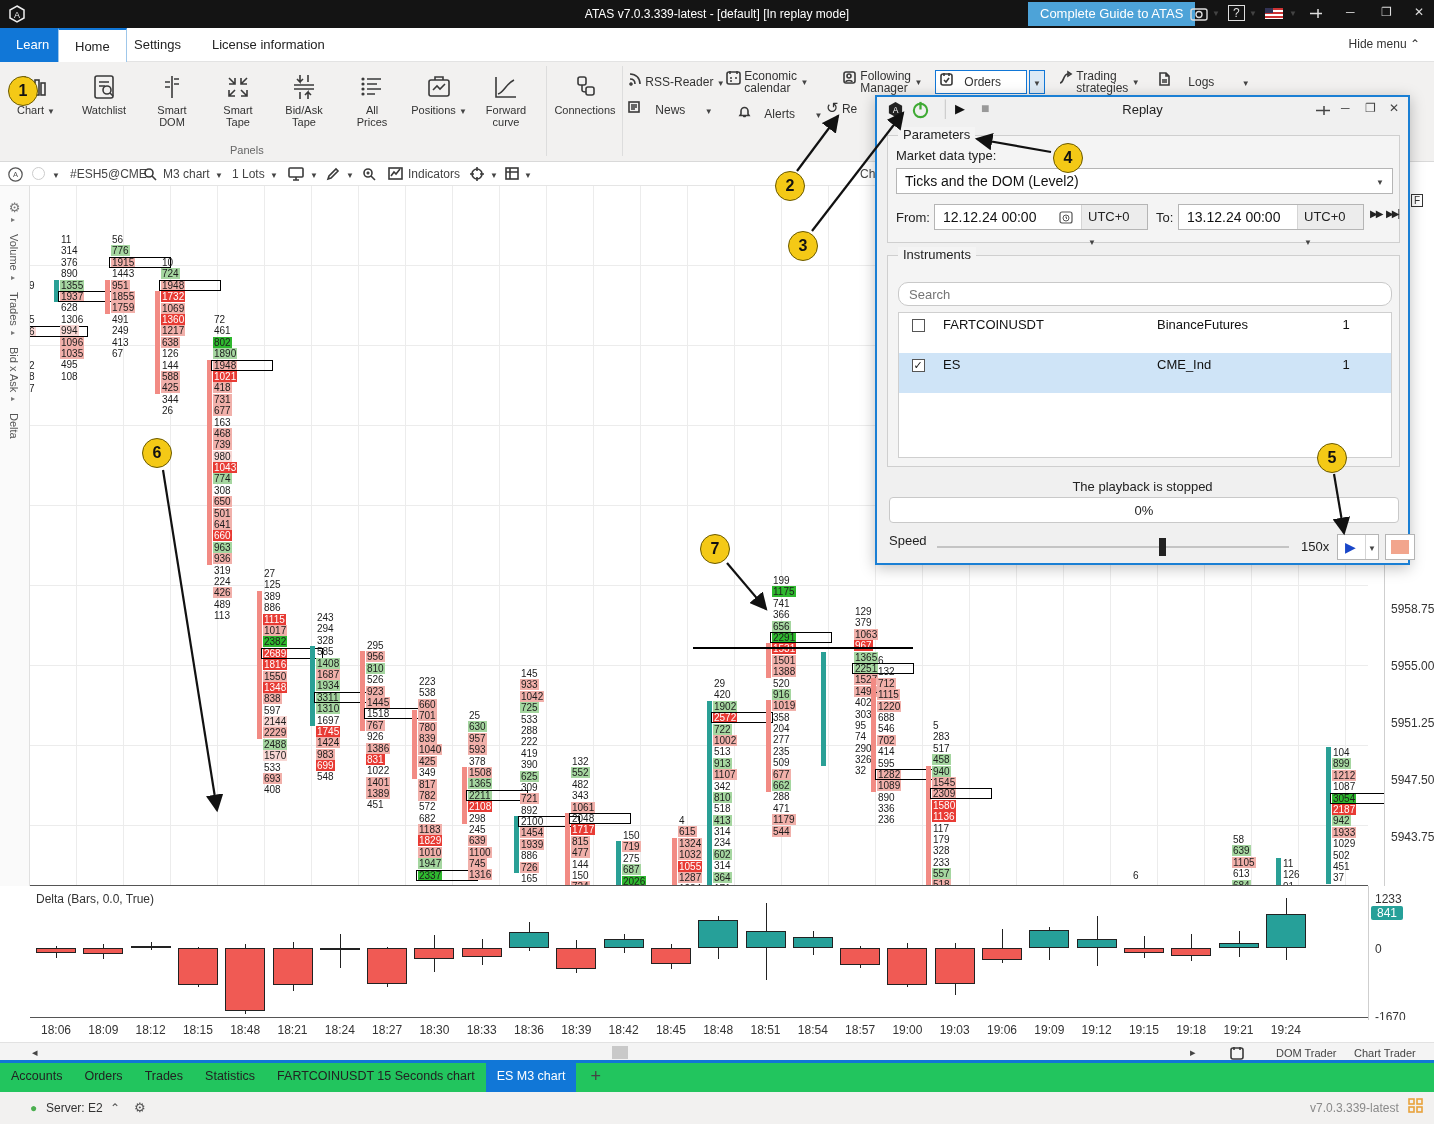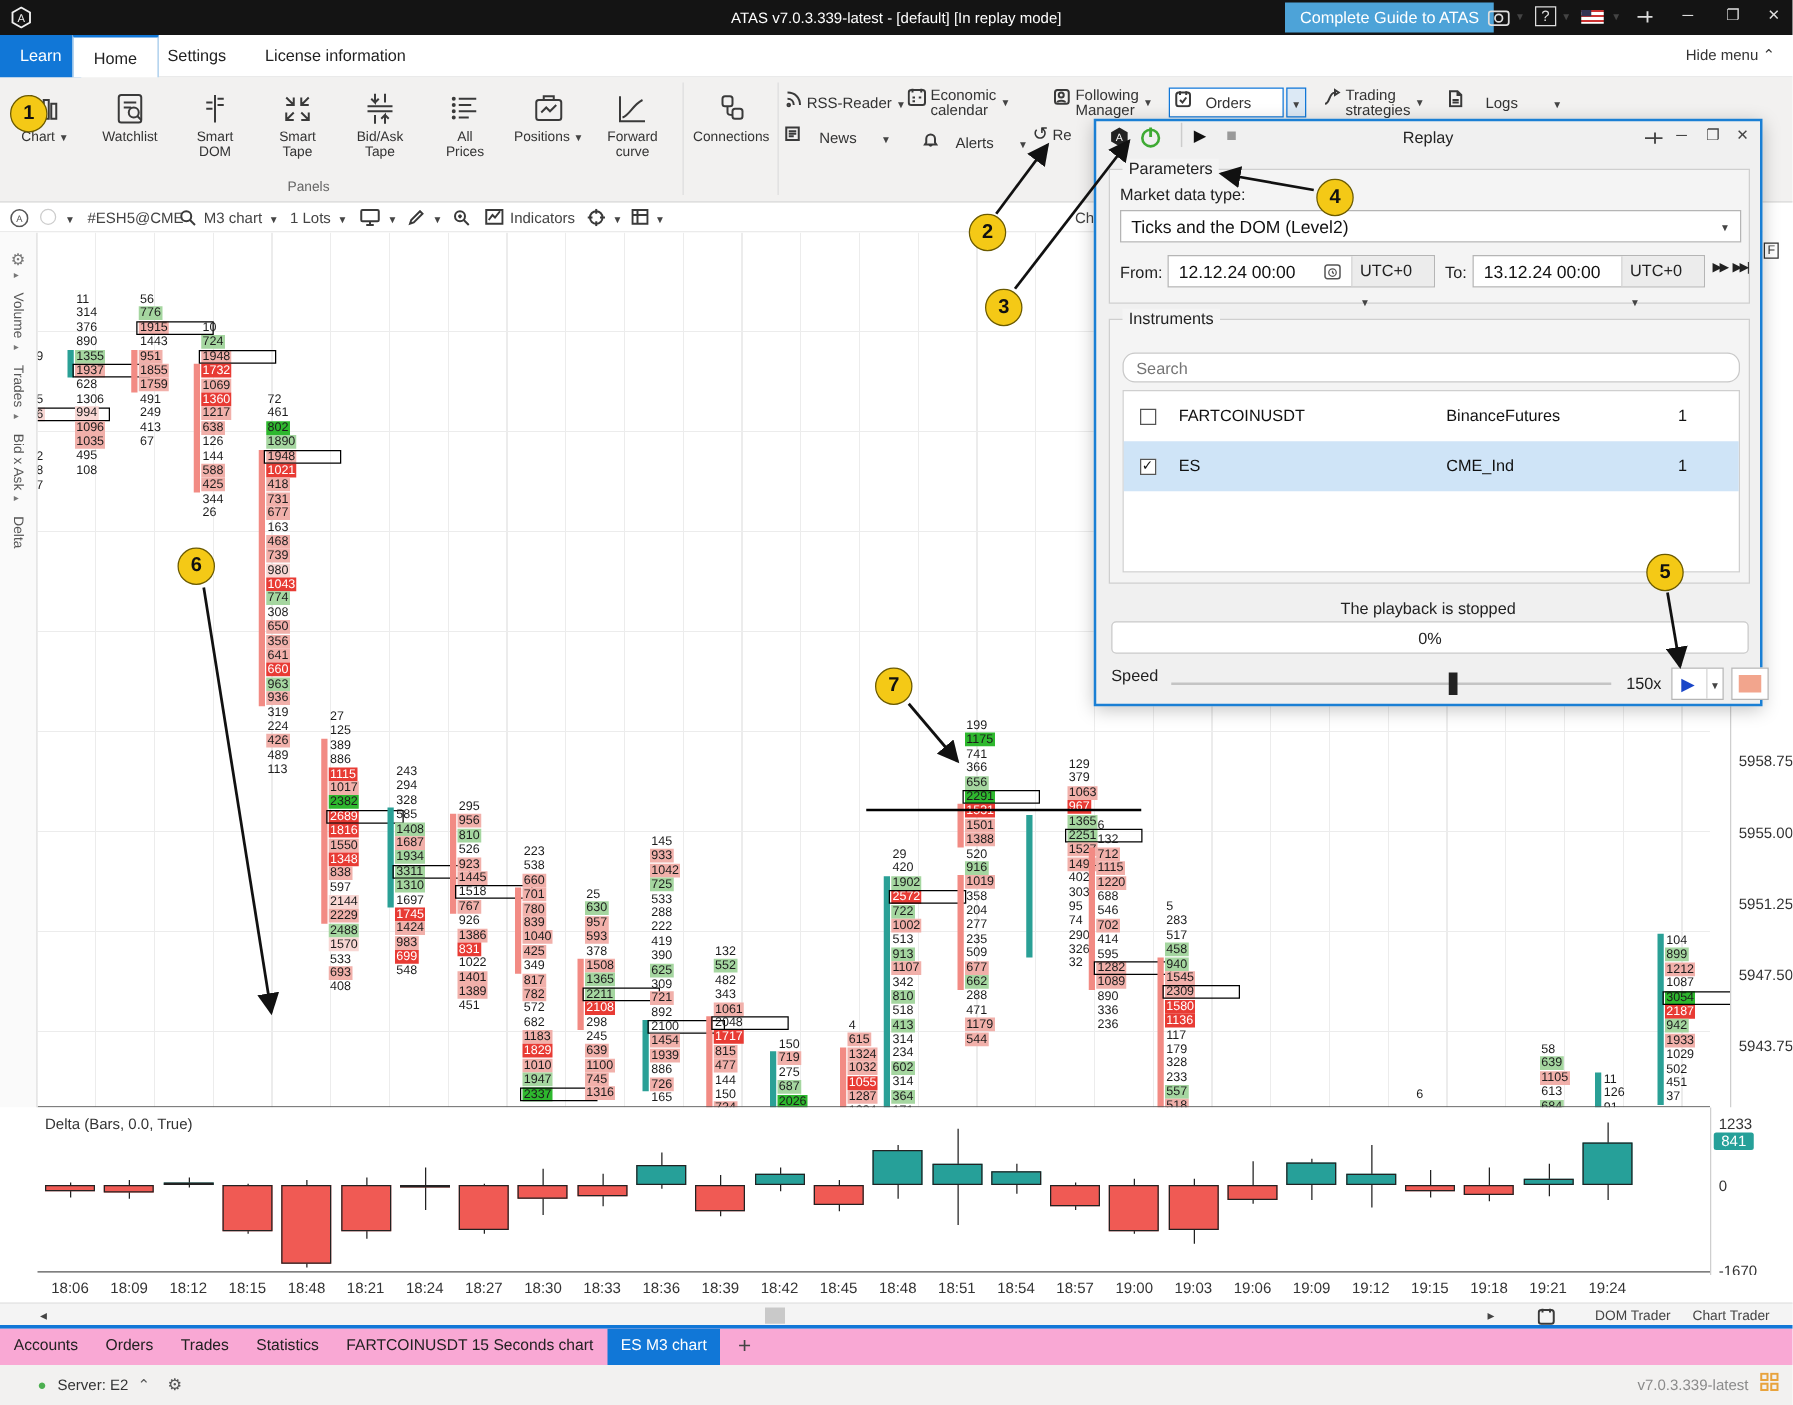--- a/index.html
+++ b/index.html
@@ -66,41 +66,41 @@
   .dax { position:absolute; left:6px; font-size:12px; color:#333; }
   #delta-badge { position:absolute; left:2px; background:#26a099; color:#fff; font-size:12px; padding:0 6px; border-radius:2px; }
   
   #timeaxis { position:absolute; left:0; top:1020px; width:1434px; height:22px; background:#fff; }
   .t-lbl { position:absolute; top:3px; font-size:12px; color:#333; width:44px; text-align:center; }
   
   #hscroll { position:absolute; left:0; top:1042px; width:1434px; height:20px; background:#f4f4f4; border-top:1px solid #e2e2e2; font-size:11px; color:#444; }
   #hthumb { position:absolute; left:612px; top:3px; width:16px; height:13px; background:#c9c9c9; }
   #blue-line { position:absolute; left:0; top:1060px; width:1434px; height:3px; background:#1177d7; }
   
-  #tabbar { position:absolute; left:0; top:1063px; width:1434px; height:29px; background:#f9a8d4; }
+  #tabbar { position:absolute; left:0; top:1063px; width:1434px; height:29px; background:#22c55e; }
   .btab { position:relative; display:inline-block; padding:0 11px; height:29px; line-height:27px; font-size:12.5px; color:#222; }
   .btab.active { background:#1177d7; color:#fff; }
   #tab-plus { display:inline-block; font-size:18px; color:#444; padding:0 14px; vertical-align:top; line-height:27px; }
   
   #statusbar { position:absolute; left:0; top:1092px; width:1434px; height:32px; background:#f2f1f0; font-size:12px; color:#333; }
   
   #replay { position:absolute; left:875px; top:95px; width:535px; height:470px; background:#f0f0f0; border:2px solid #1a7fd4; box-shadow:0 3px 14px rgba(0,0,0,.25); z-index:20; }
   #replay .dtitle { position:absolute; left:0; top:0; width:100%; height:26px; }
   #replay .dtitle .tlabel { position:absolute; left:0; right:0; top:5px; text-align:center; font-size:13px; color:#222; }
   .fieldset { position:absolute; border:1px solid #cfcfcf; background:#f4f4f4; }
   .fs-legend { position:absolute; top:-9px; left:10px; background:#f4f4f4; padding:0 5px; font-size:13px; color:#222; }
   .dd { background:#fff; border:1px solid #b5b5b5; font-size:14px; color:#111; line-height:24px; padding:0 8px; position:absolute; }
   .dd .caret { float:right; margin-top:2px; }
   .dt-input { position:absolute; background:#fff; border:1px solid #b5b5b5; font-size:14px; color:#111; line-height:24px; }
   .dt-input .val { padding:0 8px; }
   .tzseg { position:absolute; top:0; height:100%; background:#ececec; border-left:1px solid #d5d5d5; font-size:13px; color:#222; line-height:24px; padding:0 6px; }
   #search-input { position:absolute; left:10px; top:26px; width:494px; height:24px; border:1px solid #c9c9c9; border-radius:10px; font-size:13px; padding:0 10px; color:#999; font-family:"Liberation Sans",sans-serif; }
   #insttable { position:absolute; left:10px; top:56px; width:494px; height:146px; background:#fff; border:1px solid #cfcfcf; font-size:13px; }
   .it-head { display:flex; background:#b9c6d0; height:25px; line-height:25px; color:#1c1c1c; }
-  .it-row { display:flex; height:40px; line-height:24px; color:#111;align-items:center; }
+  .it-row { display:flex; height:40px; line-height:24px; color:#111; }
   .it-row.sel { background:#cfe4f7; }
   .c-chk{width:38px;text-align:center;} .c-inst{width:220px;padding-left:6px;} .c-exch{width:146px;} .c-mod{width:86px;text-align:center;}
   .chkbox { display:inline-block; width:13px; height:13px; border:1px solid #555; background:#fff; vertical-align:middle; line-height:11px; font-size:11px; }
   .chk-ind { background:#333; }
   #playback-status { position:absolute; left:0; width:100%; top:382px; text-align:center; font-size:13px; color:#222; }
   #progress { position:absolute; left:12px; top:400px; width:510px; height:26px; background:#fff; border:1px solid #c9c9c9; border-radius:4px; text-align:center; line-height:26px; font-size:13px; color:#222; }
   #speedrow { position:absolute; left:12px; top:436px; width:510px; height:28px; font-size:13px; color:#222; }
   #sp-track { position:absolute; left:48px; top:13px; width:352px; height:2px; background:#c4c4c4; }
   #sp-thumb { position:absolute; left:270px; top:5px; width:7px; height:18px; background:#222; }
   #sp-val { position:absolute; left:412px; top:6px; }
@@ -400,21 +400,21 @@
         <div class="cl-cell"><span class="bg-r">731</span></div>
         <div class="cl-cell"><span class="bg-r">677</span></div>
         <div class="cl-cell"><span>163</span></div>
         <div class="cl-cell"><span class="bg-r">468</span></div>
         <div class="cl-cell"><span class="bg-r">739</span></div>
         <div class="cl-cell"><span class="bg-p">980</span></div>
         <div class="cl-cell"><span class="bg-R">1043</span></div>
         <div class="cl-cell"><span class="bg-g">774</span></div>
         <div class="cl-cell"><span>308</span></div>
         <div class="cl-cell"><span class="bg-r">650</span></div>
-        <div class="cl-cell"><span class="bg-r">356</span></div>
+        <div class="cl-cell"><span class="bg-r">501</span></div>
         <div class="cl-cell"><span class="bg-r">641</span></div>
         <div class="cl-cell"><span class="bg-R">660</span></div>
         <div class="cl-cell"><span class="bg-g">963</span></div>
         <div class="cl-cell"><span class="bg-r">936</span></div>
         <div class="cl-cell"><span>319</span></div>
         <div class="cl-cell"><span>224</span></div>
         <div class="cl-cell"><span class="bg-r">426</span></div>
         <div class="cl-cell"><span>489</span></div>
         <div class="cl-cell"><span>113</span></div>
       </div>

